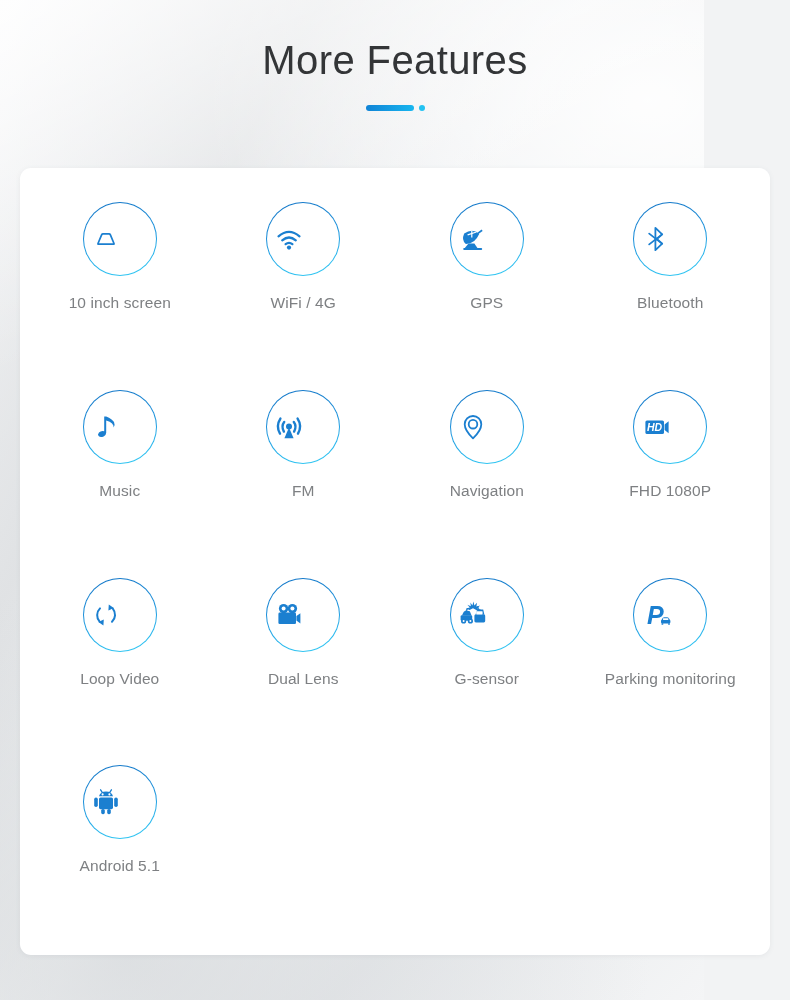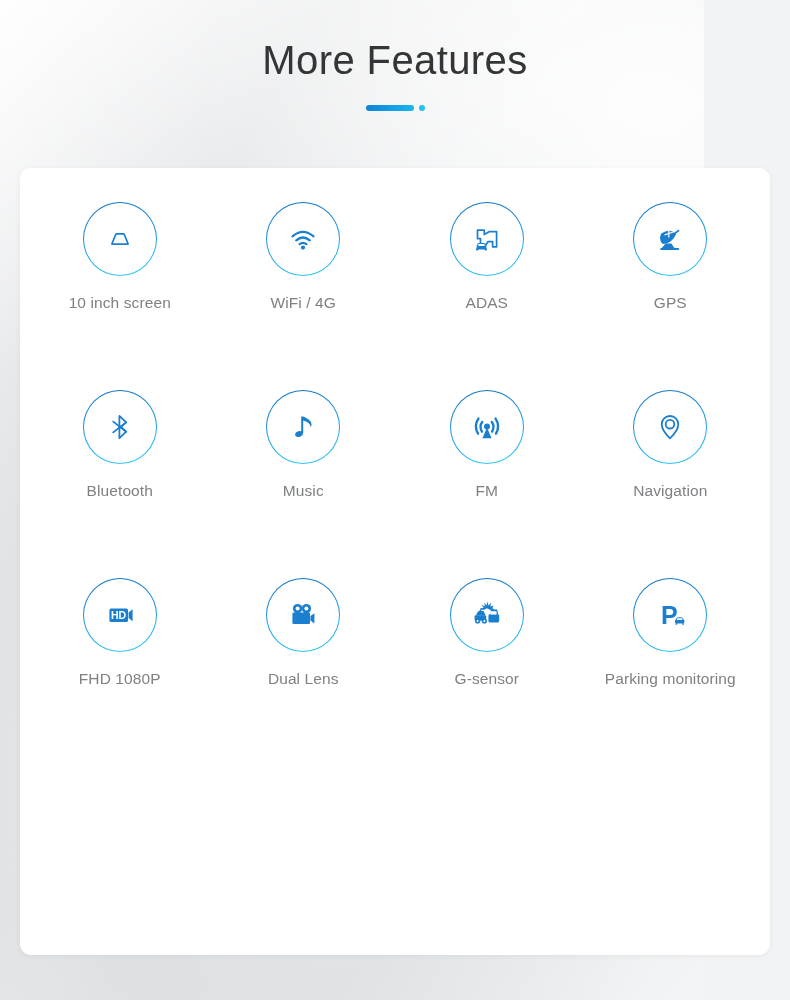--- a/index.html
+++ b/index.html
@@ -61,26 +61,27 @@
     padding:22px 8px 14px 8px;
   }
 
   .feature {
     display:flex; flex-direction:column;
     align-items:center; justify-content:flex-start;
     padding-top:12px;
   }
   .circle {
     width:74px; height:74px; border-radius:50%;
-    display:flex; align-items:center; justify-content:center;
+    display:flex; align-items:center; justify-content:flex-start;
     position:relative;
     background:
       linear-gradient(#fff,#fff) padding-box,
       linear-gradient(168deg,#1274c6 0%,#1b8fda 42%,#29b8ee 78%,#37cdf4 100%) border-box;
     border:1.7px solid transparent;
+    font-style:italic;
   }
   .circle svg { display:block; }
   .label {
     margin-top:18px;
     font-size:15.5px; color:#7e8083;
     text-align:center; letter-spacing:0.1px;
     white-space:nowrap;
   }
 </style>
 </head>
@@ -116,35 +117,20 @@
               <path d="M11.5 19.3 Q22 10.4 32.5 19.3" stroke-width="2.2"></path>
               <path d="M15.2 23.4 Q22 17.6 28.8 23.4" stroke-width="2.2"></path>
               <path d="M18.6 27.2 Q22 24.4 25.4 27.2" stroke-width="2.2"></path>
             </g>
             <circle cx="22" cy="30.6" r="2.1" fill="#1b7fd0"></circle>
           </svg>
         </div>
         <div class="label">WiFi / 4G</div>
       </div>
 
-      <div class="feature">
-        <div class="circle">
-          <svg width="44" height="44" viewBox="0 0 44 44">
-            <path d="M12.5 13.2 L19.3 13.2 L19.3 17.4 L24.5 14.6 L31.6 14.6 L31.6 29.8 L27.6 29.8 L27.6 24.6 L23.2 24.6 L19.6 29.8 L15.5 29.8 L15.5 21.6 L12.5 21.6 Z" fill="none" stroke="#1b7fd0" stroke-width="1.7" stroke-linejoin="round"></path>
-            <g fill="#1b7fd0">
-              <path d="M11.6 29.6 L12.7 26.6 Q12.9 26.0 13.6 26.0 L19.4 26.0 Q20.1 26.0 20.3 26.6 L21.4 29.6 Q21.6 30.1 21.1 30.1 L11.9 30.1 Q11.4 30.1 11.6 29.6 Z"></path>
-              <rect x="11.4" y="30.1" width="10.2" height="2.5" rx="1"></rect>
-              <rect x="11.0" y="31.6" width="2.4" height="1.9" rx="0.8"></rect>
-              <rect x="19.6" y="31.6" width="2.4" height="1.9" rx="0.8"></rect>
-            </g>
-            <rect x="13.4" y="27.0" width="6.2" height="2.1" fill="#ffffff" rx="0.5"></rect>
-          </svg>
-        </div>
-        <div class="label">ADAS</div>
-      </div>
 
       <div class="feature">
         <div class="circle">
           <svg width="44" height="44" viewBox="0 0 44 44">
             <g fill="#1b7fd0">
               <path d="M13.2 16.4 Q21.8 10.6 28.2 17.1 Q23.8 27.2 14.8 27.0 Q10.2 23.0 13.2 16.4 Z"></path>
               <path d="M17.5 26.4 L23.4 26.4 L26.6 31.2 L13.6 31.2 Z"></path>
               <rect x="12.2" y="31.0" width="19" height="2.1" rx="1"></rect>
               <path d="M24.0 17.6 L30.6 12.6 L31.6 13.9 L25.0 18.8 Z"></path>
               <circle cx="24.0" cy="18.6" r="2.4"></circle>
@@ -208,20 +194,33 @@
         <div class="circle">
           <svg width="44" height="44" viewBox="0 0 44 44">
             <rect x="11.4" y="15.4" width="18.6" height="13.6" rx="1.6" fill="#1b7fd0"></rect>
             <path d="M30.6 19.4 L34.6 16.2 L34.6 28.2 L30.6 25.0 Z" fill="#1b7fd0"></path>
             <text x="20.5" y="26.2" text-anchor="middle" font-family="'Liberation Sans',sans-serif" font-size="10.5" font-weight="bold" fill="#ffffff">HD</text>
           </svg>
         </div>
         <div class="label">FHD 1080P</div>
       </div>
 
+      <div class="feature">
+        <div class="circle">
+          <svg width="44" height="44" viewBox="0 0 44 44">
+            <g fill="none" stroke="#1b7fd0" stroke-width="2.0" stroke-linecap="round">
+              <path d="M28.8 15.6 A9.6 9.6 0 0 1 28.0 28.8"></path>
+              <path d="M15.6 28.6 A9.6 9.6 0 0 1 16.0 15.4"></path>
+            </g>
+            <path d="M24.8 11.4 L29.8 15.0 L24.4 17.6 Z" fill="#1b7fd0"></path>
+            <path d="M19.4 32.6 L14.4 29.0 L19.8 26.4 Z" fill="#1b7fd0"></path>
+          </svg>
+        </div>
+        <div class="label">Loop Video</div>
+      </div>
 
       <div class="feature">
         <div class="circle">
           <svg width="44" height="44" viewBox="0 0 44 44">
             <circle cx="16.6" cy="15.6" r="4.7" fill="#1b7fd0"></circle>
             <circle cx="25.4" cy="15.6" r="4.7" fill="#1b7fd0"></circle>
             <circle cx="16.6" cy="15.6" r="2.0" fill="#ffffff"></circle>
             <circle cx="25.4" cy="15.6" r="2.0" fill="#ffffff"></circle>
             <rect x="11.4" y="19.6" width="17.6" height="11.4" rx="1.3" fill="#1b7fd0"></rect>
             <path d="M29.4 23.0 L33.4 20.2 L33.4 30.4 L29.4 27.6 Z" fill="#1b7fd0"></path>
@@ -268,16 +267,35 @@
               <rect x="27.4" y="30.2" width="2.0" height="1.5" rx="0.6"></rect>
               <rect x="34.0" y="30.2" width="2.0" height="1.5" rx="0.6"></rect>
             </g>
             <rect x="29.0" y="25.2" width="5.4" height="1.7" fill="#ffffff" rx="0.4"></rect>
           </svg>
         </div>
         <div class="label">Parking monitoring</div>
       </div>
 
 
+      <div class="feature">
+        <div class="circle">
+          <svg width="44" height="44" viewBox="0 0 44 44">
+            <g fill="#1b7fd0">
+              <path d="M15.0 16.2 Q16.2 11.4 22 11.4 Q27.8 11.4 29.0 16.2 Z"></path>
+              <path d="M16.6 9.8 L18.4 12.6" stroke="#1b7fd0" stroke-width="1.3" stroke-linecap="round"></path>
+              <path d="M27.4 9.8 L25.6 12.6" stroke="#1b7fd0" stroke-width="1.3" stroke-linecap="round"></path>
+              <rect x="15.0" y="17.4" width="14.0" height="11.8" rx="1.6"></rect>
+              <rect x="10.2" y="17.4" width="3.6" height="9.6" rx="1.8"></rect>
+              <rect x="30.2" y="17.4" width="3.6" height="9.6" rx="1.8"></rect>
+              <rect x="17.2" y="29.0" width="3.6" height="5.2" rx="1.6"></rect>
+              <rect x="23.2" y="29.0" width="3.6" height="5.2" rx="1.6"></rect>
+            </g>
+            <circle cx="18.6" cy="14.4" r="1.05" fill="#ffffff"></circle>
+            <circle cx="25.4" cy="14.4" r="1.05" fill="#ffffff"></circle>
+          </svg>
+        </div>
+        <div class="label">Android 5.1</div>
+      </div>
 
     </div>
   </div>
 </div>
 
 </body></html>

